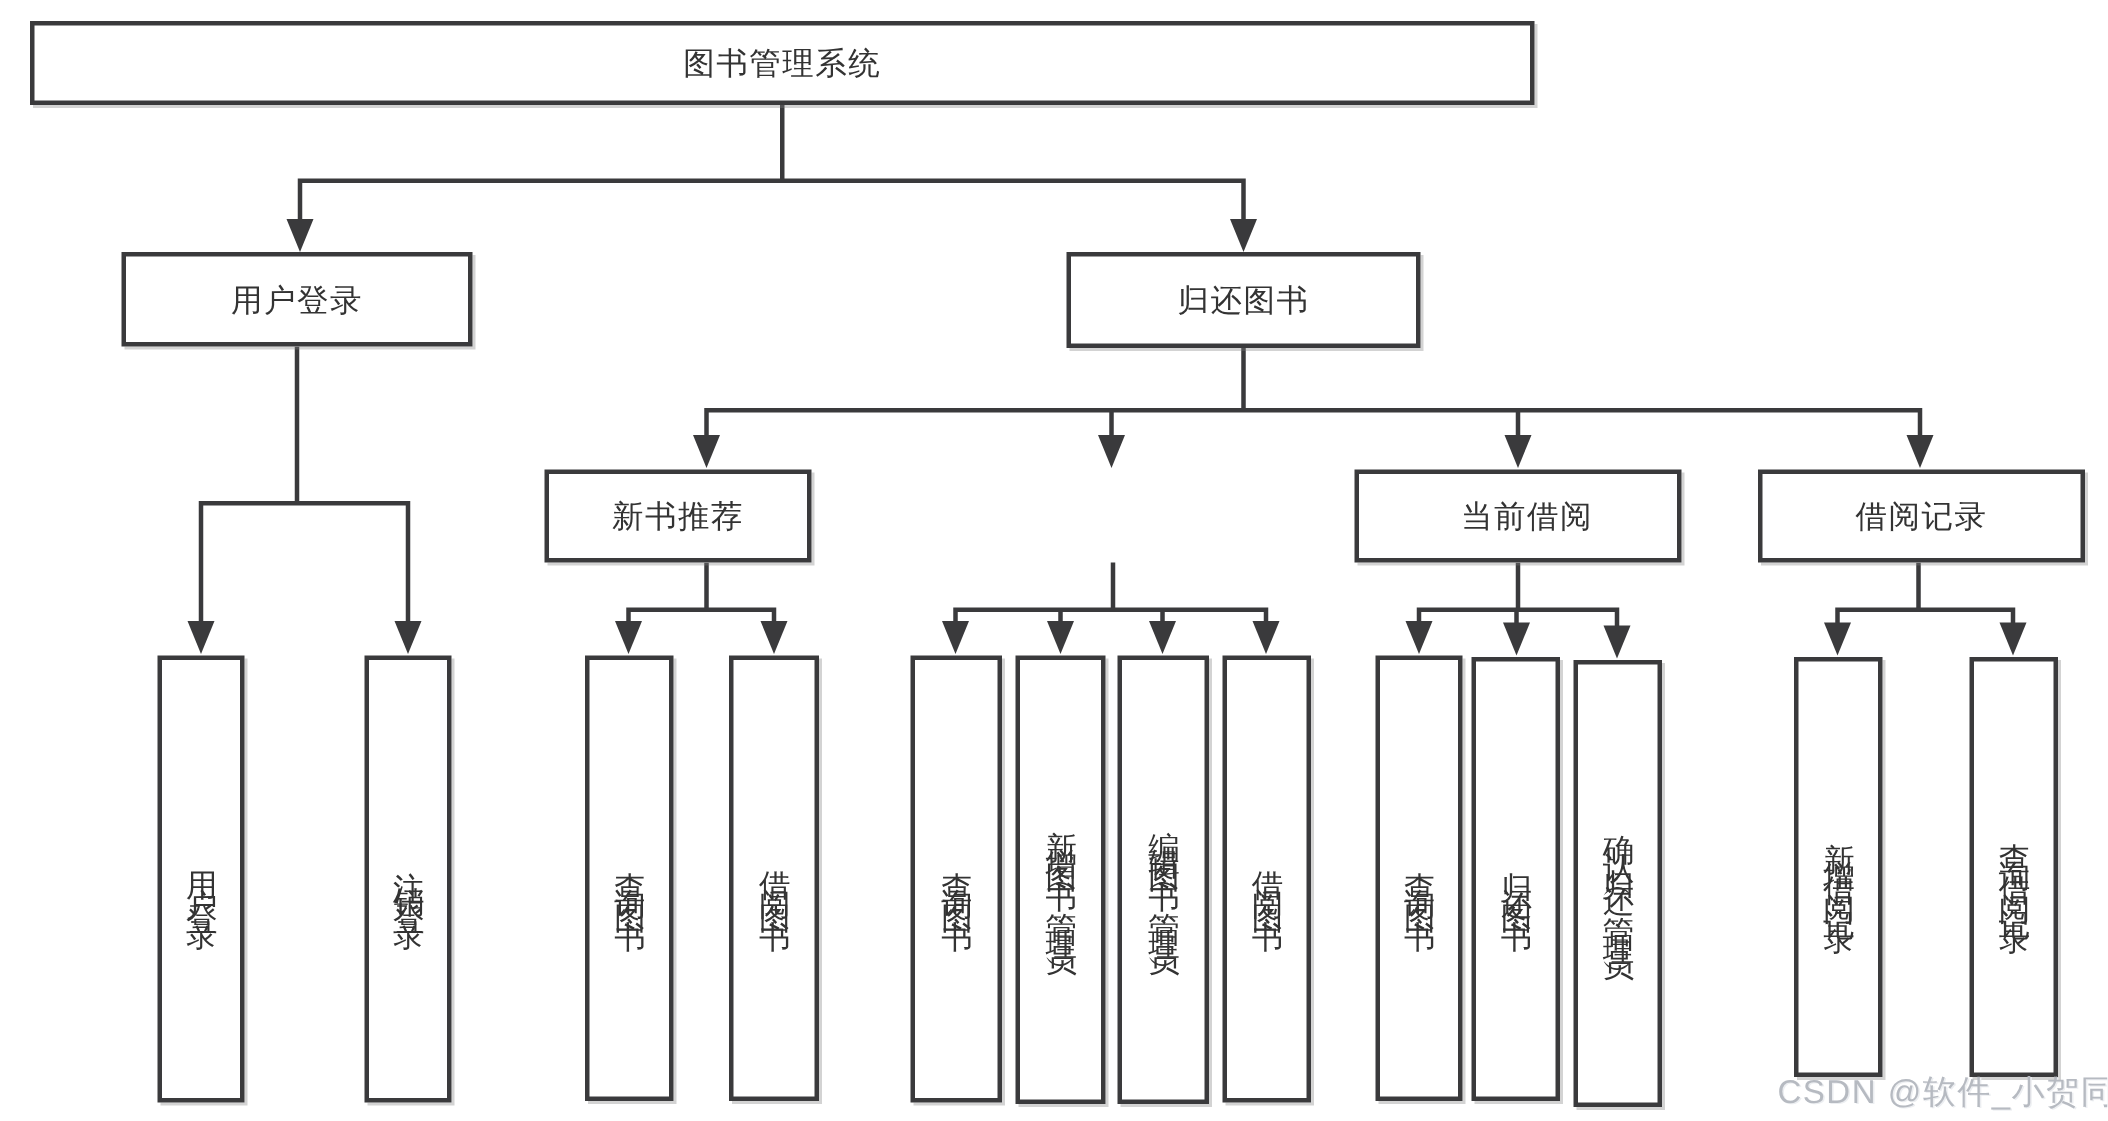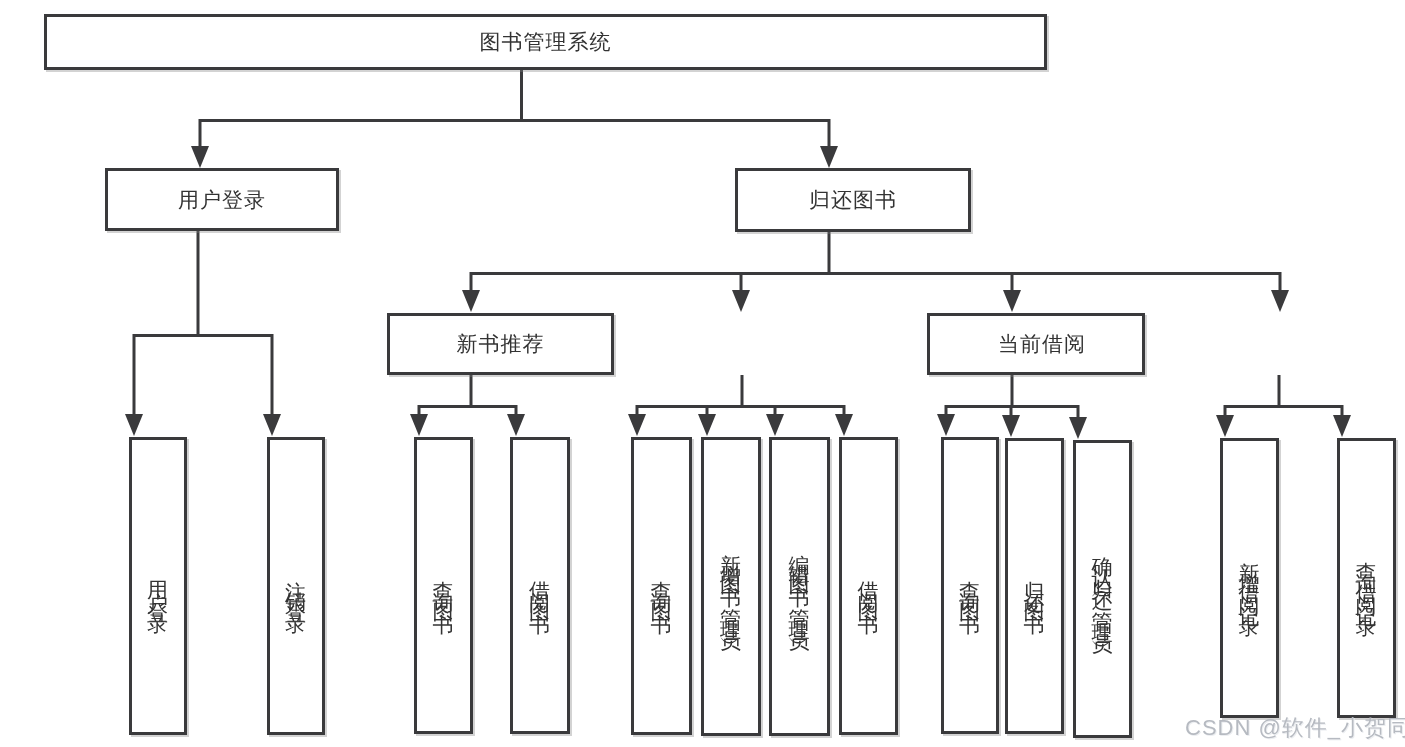--- a/index.html
+++ b/index.html
@@ -21,42 +21,41 @@
     position: absolute;
     box-sizing: border-box;
     border: 3px solid #3a3a3c;
     background: #ffffff;
     box-shadow: 2px 2px 0 rgba(130,130,130,0.35);
     display: flex;
     align-items: center;
     justify-content: center;
     color: #333333;
     z-index: 1;
-    margin-left: 24px;
   }
   .node-h {
     font-size: 21px;
     letter-spacing: 1px;
     white-space: nowrap;
   }
   .node-v .vtext {
     writing-mode: vertical-rl;
     text-orientation: mixed;
     font-size: 21px;
     letter-spacing: 11px;
     line-height: 1;
     color: #333333;
   }
   
   .n-root            { left: 20px;   top: 14px;  width: 1003px; height: 56px; }
   
   .n-user-login      { left: 81px;   top: 168px; width: 234px;  height: 63px; }
   .n-book-mgmt       { left: 711px;  top: 168px; width: 236px;  height: 64px; }
   
-  .n-new-rec         { left: 363px;  top: 313px; width: 227px;  height: 62px; }
+  .n-new-rec         { left: 363px;  top: 313px; width: 178px;  height: 62px; }
   .n-book-borrow     { left: 633px;  top: 313px; width: 218px;  height: 62px; }
   .n-current-borrow  { left: 903px;  top: 313px; width: 218px;  height: 62px; padding-left: 12px; }
   .n-borrow-records  { left: 1172px; top: 313px; width: 218px;  height: 62px; }
   
   .l-a1 { left: 105px;  top: 437px; width: 58px; height: 298px; }
   .l-a2 { left: 243px;  top: 437px; width: 58px; height: 298px; }
   .l-b1 { left: 390px;  top: 437px; width: 59px; height: 297px; }
   .l-b2 { left: 486px;  top: 437px; width: 60px; height: 297px; }
   .l-c1 { left: 607px;  top: 437px; width: 61px; height: 298px; }
   .l-c2 { left: 677px;  top: 437px; width: 60px; height: 299px; }
@@ -134,20 +133,23 @@
   <div class="node node-h n-book-mgmt">
     <span>归还图书</span>
   </div>
 
   <div class="node node-h n-new-rec">
     <span>新书推荐</span>
   </div>
   <div class="node node-h n-current-borrow">
     <span>当前借阅</span>
   </div>
+  <div class="node node-h n-borrow-records">
+    <span>借阅记录</span>
+  </div>
 
   <div class="node node-v l-a1">
     <span class="vtext">用户登录</span>
   </div>
   <div class="node node-v l-a2">
     <span class="vtext">注销登录</span>
   </div>
 
   <div class="node node-v l-b1">
     <span class="vtext">查询图书</span>

